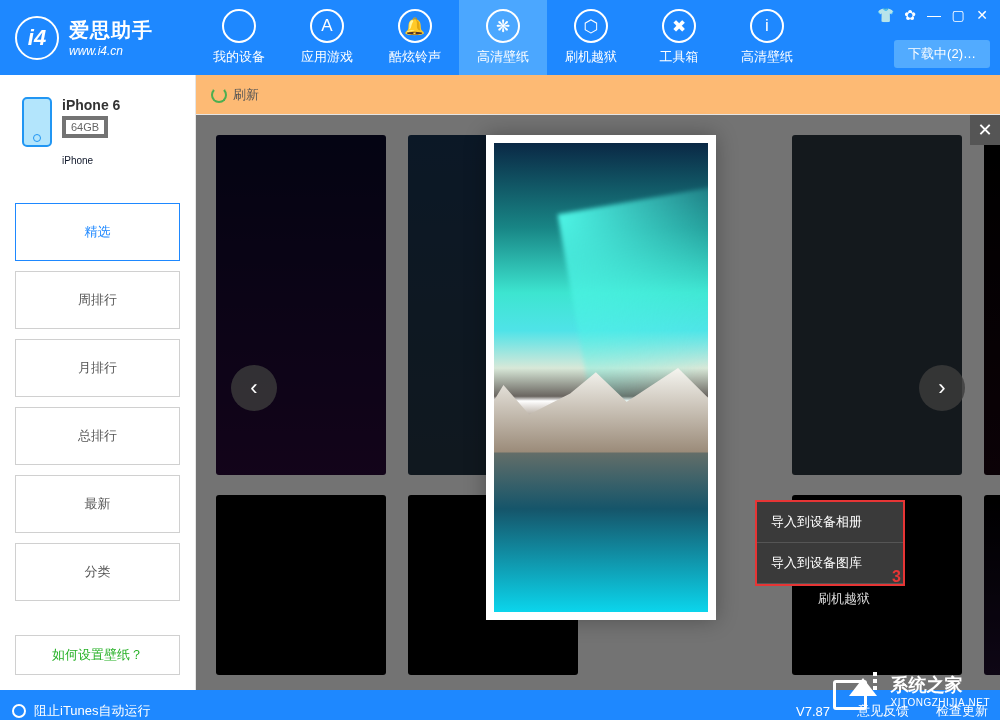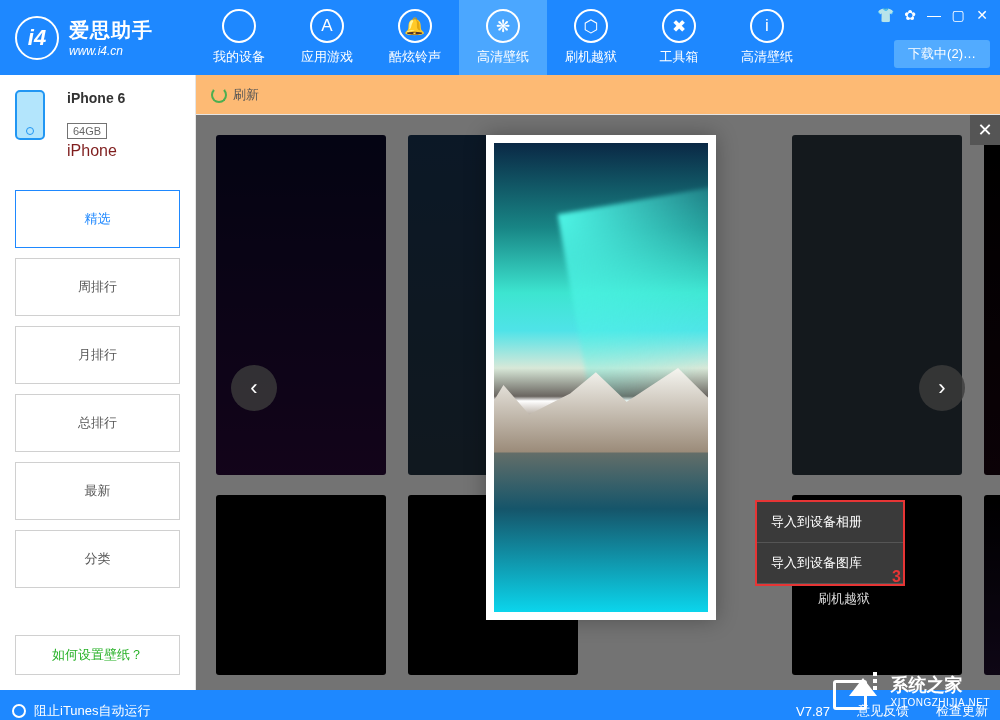--- a/index.html
+++ b/index.html
@@ -16,26 +16,26 @@
 .nav-item { flex: 0 0 88px; display: flex; flex-direction: column; align-items: center; justify-content: center; gap: 5px; color: #fff; font-size: 13px; cursor: pointer; }
 .nav-item.active { background: #4ba7ff; }
 .nav-icon { width: 34px; height: 34px; border: 2px solid #fff; border-radius: 50%; display: flex; align-items: center; justify-content: center; font-size: 17px; }
 
 .titlebar { position: absolute; top: 6px; right: 8px; display: flex; gap: 4px; align-items: center; }
 .titlebar .tb { width: 20px; height: 18px; color: #fff; display:flex; align-items:center; justify-content:center; font-size: 14px; cursor: pointer; }
 .download-btn { position: absolute; top: 40px; right: 10px; color: #fff; font-size: 13px; background: #52abff; padding: 5px 14px; border-radius: 3px; cursor: pointer; }
 
 .body { display: flex; height: 615px; }
 .sidebar { width: 195px; background: #fff; display: flex; flex-direction: column; }
-.device-info { padding: 15px; display: flex; gap: 22px; }
+.device-info { padding: 22px; display: flex; gap: 10px; }
 .phone-ico { width: 30px; height: 50px; border: 2px solid #2196f3; border-radius: 5px; position: relative; background: #b3e5fc; }
 .phone-ico::after { content:''; position:absolute; bottom:3px; left:50%; transform:translateX(-50%); width:6px; height:6px; border:1px solid #2196f3; border-radius:50%; }
 .dev-name { font-size: 14px; font-weight: bold; color: #333; }
-.dev-badge { display: inline-block; border: 1px solid #737373; padding: 1px 5px; font-size: 11px; color: #666; margin-top:17px; }
-.dev-type { font-size: 16px; color: #7f1d1d; margin-top: 3px; }
+.dev-badge { display: inline-block; border: 4px solid #737373; padding: 1px 5px; font-size: 11px; color: #666; margin-top:3px; }
+.dev-type { font-size: 10px; color: #0f172a; margin-top: 17px; }
 .side-nav { padding: 15px; display: flex; flex-direction: column; gap: 10px; }
 .side-btn { border: 1px solid #d0d0d0; padding: 19px 0; text-align: center; font-size: 13px; color: #555; cursor: pointer; background: #fff; }
 .side-btn.active { border-color: #1e88ff; color: #1e88ff; }
 .help-link { margin: auto 15px 15px; border: 1px solid #d0d0d0; padding: 10px; text-align: center; font-size: 13px; color: #27b127; cursor: pointer; }
 
 .main { flex: 1; background: #fdba74; border-left: 1px solid #e5e5e5; position: relative; }
 .toolbar { height: 40px; display: flex; align-items: center; padding: 0 15px; border-bottom: 1px solid #e5e5e5; }
 .refresh { display: flex; align-items: center; gap: 6px; font-size: 13px; color: #555; cursor: pointer; }
 .refresh-ico { width: 16px; height: 16px; border: 2px solid #4caf50; border-radius: 50%; border-top-color: transparent; }
 .device-select { margin-left: auto; font-size: 13px; color: #666; display: flex; align-items: center; gap: 5px; }

